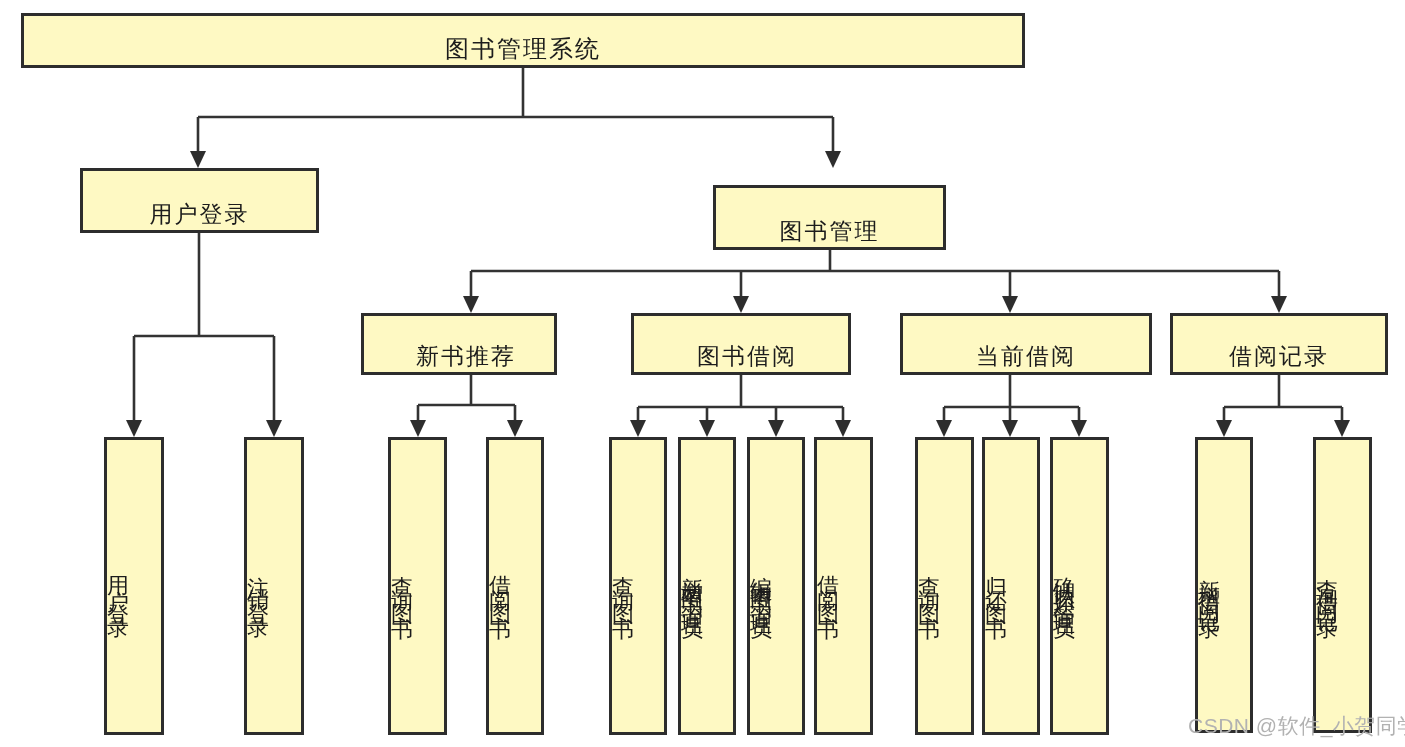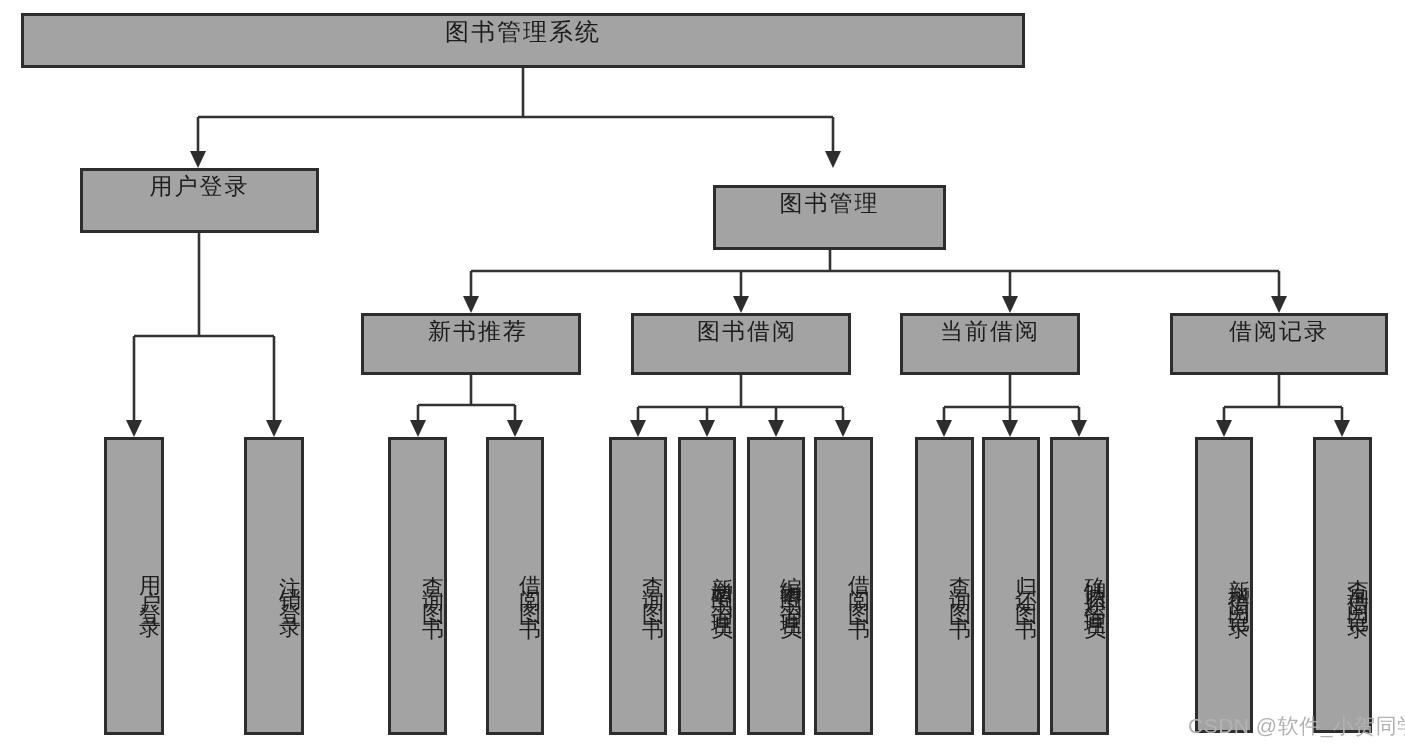--- a/index.html
+++ b/index.html
@@ -5,22 +5,22 @@
   html,body{margin:0;padding:0;}
   body{
     width:1405px;height:747px;position:relative;background:#ffffff;
     font-family:"Liberation Sans","DejaVu Sans",sans-serif;
     overflow:hidden;color:#1c1c1c;
   }
   #canvas{position:absolute;inset:0;width:1405px;height:747px;}
   svg.connectors{position:absolute;left:0;top:0;}
   .box{
     position:absolute;box-sizing:border-box;
-    border:3px solid #2d2d2d;background:#a3a3a3;
-    display:flex;align-items:flex-start;justify-content:center;
+    border:3px solid #2d2d2d;background:#fef9c3;
+    display:flex;align-items:flex-end;justify-content:center;
   }
   .h-box{font-size:23px;letter-spacing:2px;}
   .root-box{font-size:24px;}
   .v-box{
     writing-mode:vertical-rl;text-orientation:mixed;
     font-size:22px;line-height:1;
   }
   .v4{letter-spacing:14px;}
   .v6{letter-spacing:8px;}
   .v9{letter-spacing:6px;}
@@ -85,27 +85,27 @@
     <span>图书管理系统</span>
   </div>
 
   <div class="box h-box" style="left:80px;top:168px;width:239px;height:65px;">
     <span>用户登录</span>
   </div>
   <div class="box h-box" style="left:713px;top:185px;width:233px;height:65px;">
     <span>图书管理</span>
   </div>
 
-  <div class="box h-box" style="left:361px;top:313px;width:220px;height:62px;padding-left:14px;">
+  <div class="box h-box" style="left:361px;top:313px;width:196px;height:62px;padding-left:14px;">
     <span>新书推荐</span>
   </div>
   <div class="box h-box" style="left:631px;top:313px;width:220px;height:62px;padding-left:12px;">
     <span>图书借阅</span>
   </div>
-  <div class="box h-box" style="left:900px;top:313px;width:180px;height:62px;">
+  <div class="box h-box" style="left:900px;top:313px;width:252px;height:62px;">
     <span>当前借阅</span>
   </div>
   <div class="box h-box" style="left:1170px;top:313px;width:218px;height:62px;">
     <span>借阅记录</span>
   </div>
 
   <div class="box v-box v4" style="left:104px;top:437px;width:60px;height:298px;">
     <span>用户登录</span>
   </div>
   <div class="box v-box v4" style="left:244px;top:437px;width:60px;height:298px;">

